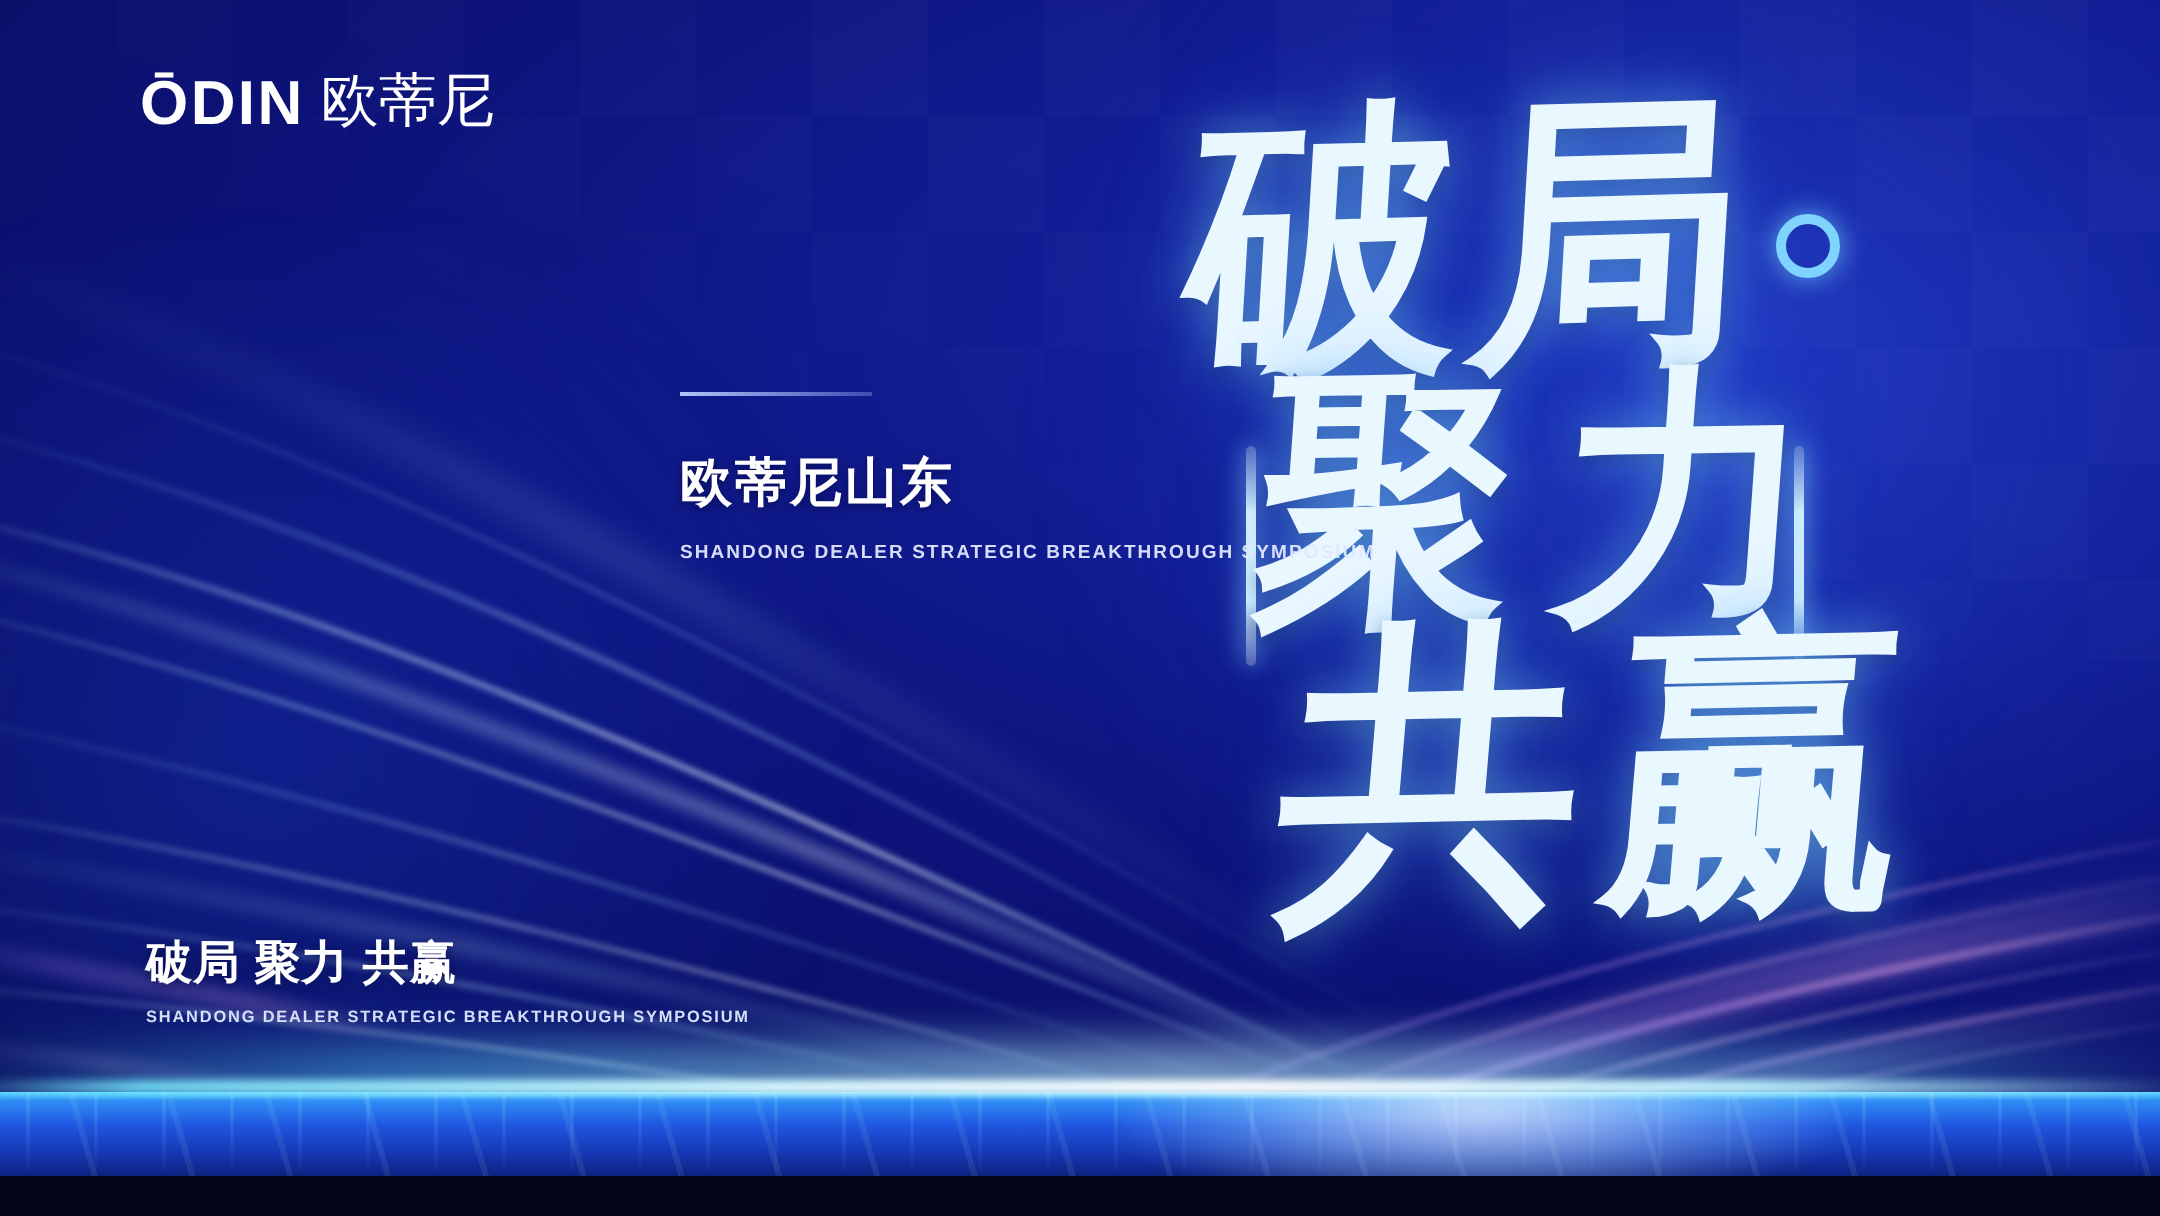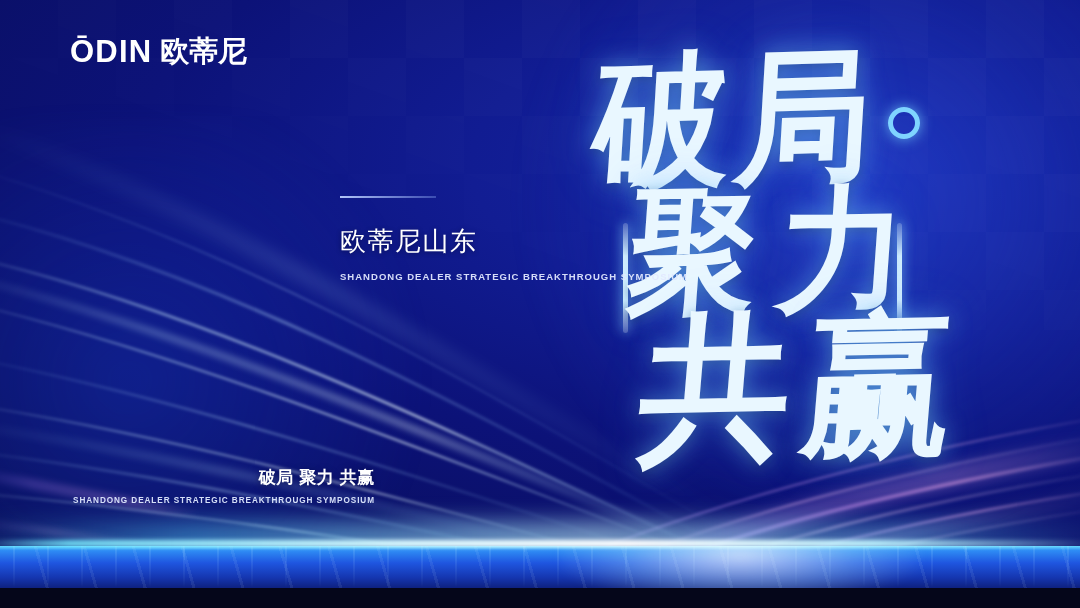--- a/index.html
+++ b/index.html
@@ -134,41 +134,41 @@
   }
   .logo-latin {
     font-size: 31px;
     font-weight: 700;
     letter-spacing: 1.2px;
     line-height: 1;
     white-space: nowrap;
   }
   .logo-cn {
     font-size: 29px;
-    font-weight: 700;
+    font-weight: 400;
     letter-spacing: 0px;
     line-height: 1;
     white-space: nowrap;
   }
 
   
   .title-block {
     position: absolute;
     left: 340px; top: 196px;
     z-index: 40;
     color: #ffffff;
   }
   .title-rule {
     width: 96px; height: 2px;
     background: linear-gradient(90deg, rgba(186,206,255,.95), rgba(140,170,245,.35));
     margin-bottom: 26px;
   }
   .title-cn {
     font-size: 26px;
-    font-weight: 400;
+    font-weight: 700;
     letter-spacing: 1.5px;
     line-height: 1.33;
     white-space: nowrap;
     text-shadow: 0 1px 5px rgba(0,0,20,.45);
   }
   .title-en {
     margin-top: 12px;
     font-size: 9.5px;
     font-weight: 700;
     letter-spacing: 1.02px;
@@ -234,26 +234,25 @@
   .bar-right { left: 312px; top: 168px; height: 110px; }
 
   
   .slogan {
     position: absolute;
     left: 73px; top: 466px;
     z-index: 40;
     color: #ffffff;
   }
   .slogan-cn {
-    font-size: 17px;
+    font-size: 23px;
     font-weight: 700;
     letter-spacing: .6px;
     white-space: nowrap;
     text-shadow: 0 1px 6px rgba(0,8,50,.55);
-    text-align: right;
   }
   .slogan-en {
     margin-top: 7px;
     font-size: 8.2px;
     font-weight: 700;
     letter-spacing: .92px;
     color: #dfe9ff;
     white-space: nowrap;
     opacity: .95;
   }

